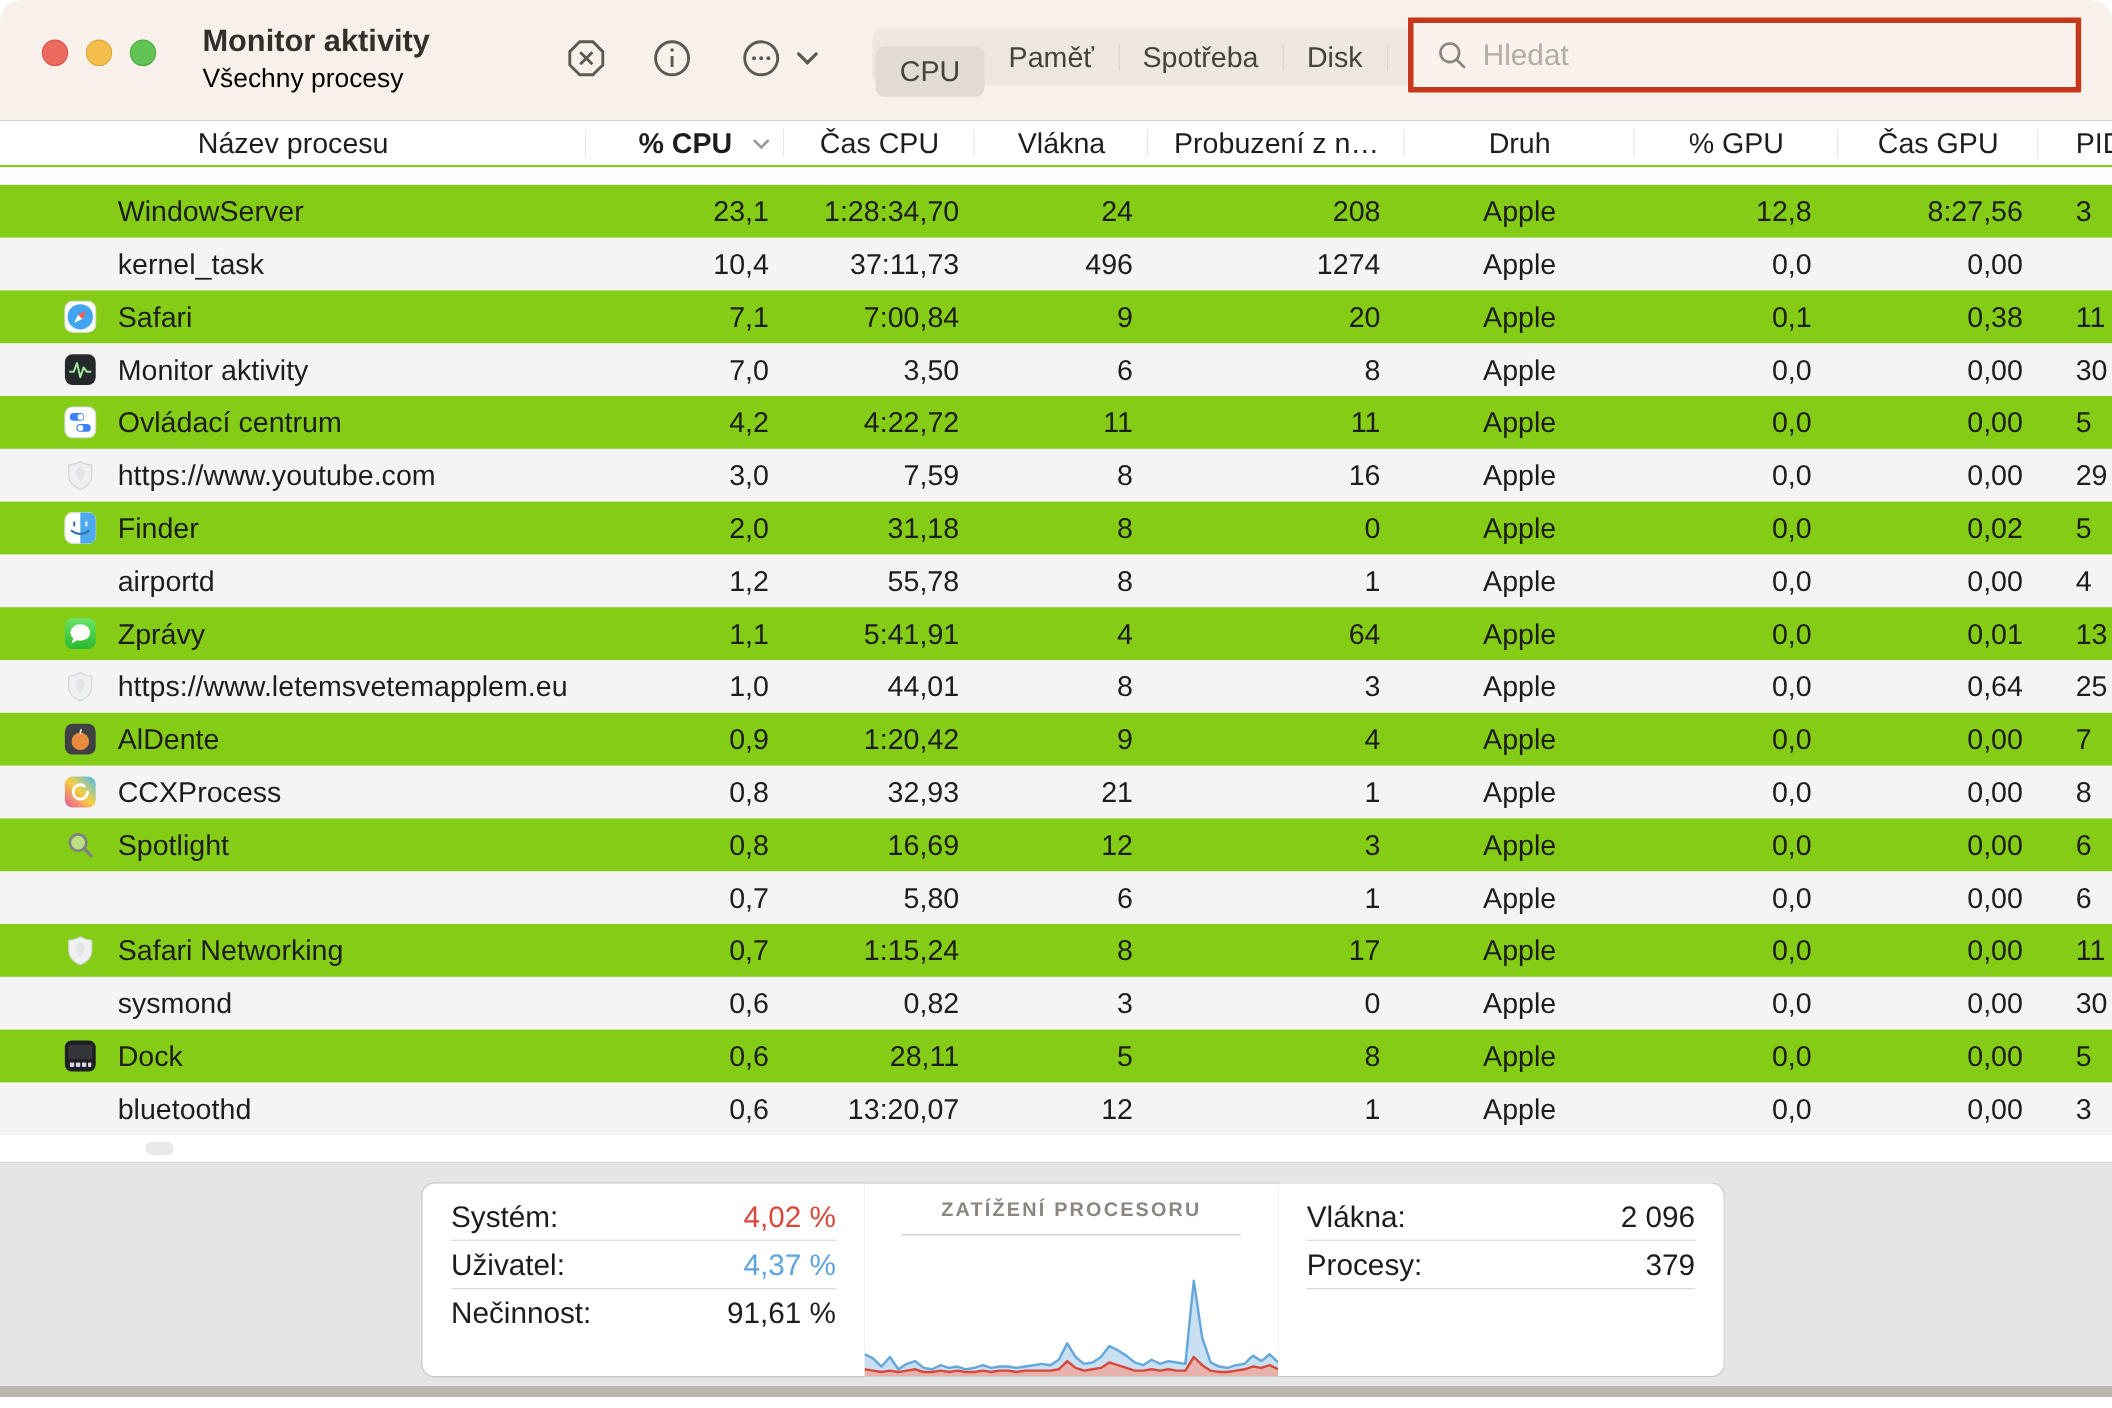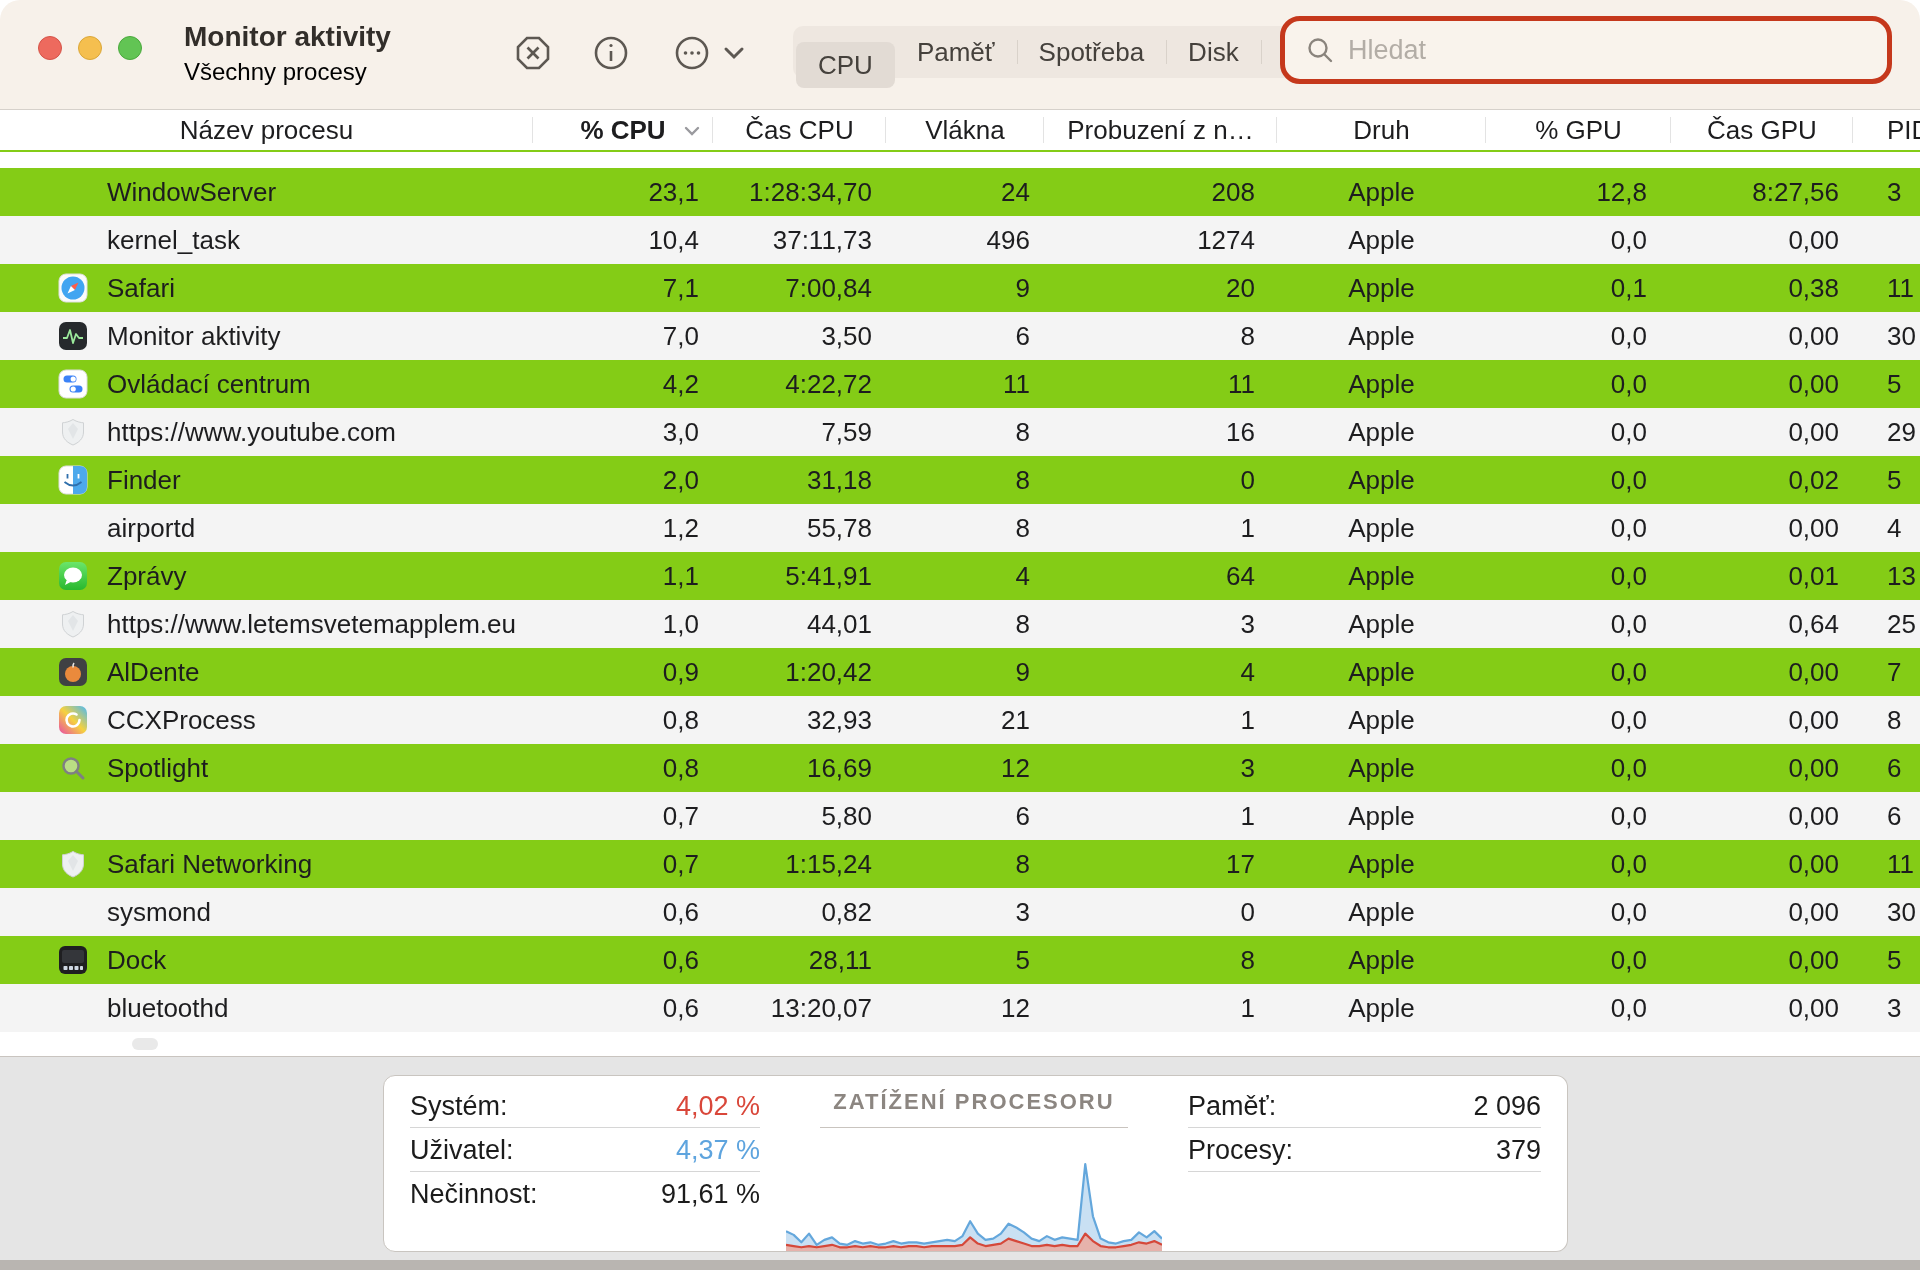--- a/index.html
+++ b/index.html
@@ -28,21 +28,21 @@
   .tb-chevron svg { width:22px; height:16px; display:block; }
 
   .segmented { position:absolute; left:793px; top:26px; height:52px; background:#eee7e0;
     border-radius:10px; display:flex; align-items:center; padding:0 3px; }
   .seg { font-size:26px; color:#45413c; padding:0 22px; height:46px; line-height:46px;
     border-radius:8px; position:relative; white-space:nowrap; }
   .seg.selected { background:#e2dbd4;margin-top:26px; }
   .seg.divided::before { content:''; position:absolute; left:0; top:11px; bottom:11px; width:1px; background:#d9d2ca; }
 
   .search-box { position:absolute; left:1280px; top:16px; width:612px; height:68px;
-    border:5px solid var(--annotation-red,#c5381c); border-radius:20px; background:#f9f3ec;
+    border:5px solid var(--annotation-red,#c5381c); border-radius:1px; background:#f9f3ec;
     display:flex; align-items:center; }
   .search-box svg { width:30px; height:30px; margin-left:20px; flex:none; }
   .search-placeholder { font-size:27px; color:#b3ada6; margin-left:13px; }
 
   
   .grid-cols { display:grid; grid-template-columns:533px 180px 173px 158px 233px 209px 185px 182px 67px; }
   .header-row { height:42px; background:#ffffff; border-bottom:2px solid #84cc16; }
   .hcell { position:relative; font-size:26px; line-height:41px; text-align:center;
     white-space:nowrap; overflow:hidden; color:#1d1d1f; }
   .hcell:not(:last-child)::after { content:''; position:absolute; right:0; top:7px; bottom:7px; width:1px; background:#e3e3e3; }
@@ -73,21 +73,21 @@
   .bottom-edge { position:absolute; left:0; right:0; bottom:0; height:10px; background:#b9b5b1; }
   .fbox { position:absolute; top:18px; height:177px; background:#fff; border:1px solid #c9c5c0; }
   .fbox.left  { left:383px; width:404px; border-radius:12px 0 0 12px; padding:8px 0 0; }
   .fbox.mid   { left:786px; width:377px; border-left:none; }
   .fbox.right { left:1162px; width:406px; border-left:none; border-radius:0 12px 12px 0; padding:8px 0 0; }
   .stat { display:flex; justify-content:space-between; height:44px; line-height:44px;
     margin:0 26px; font-size:27px; color:#1c1c1c; }
   .stat.sep { border-bottom:1px solid #d6d6d6; }
   .stat .v-system { color:var(--system-red,#d9473a); }
   .stat .v-user   { color:var(--user-blue,#5ea4de); }
-  .chart-title { font-size:22px; font-weight:bold; color:#8c8681; letter-spacing:2px;
+  .chart-title { font-size:18px; font-weight:bold; color:#8c8681; letter-spacing:2px;
     text-align:center; margin-top:13px; white-space:nowrap; }
   .chart-rule { height:1px; background:#c9c4bf; margin:12px 34px 0; }
   svg.chart { position:absolute; left:0; right:0; bottom:0; width:100%; height:124px; display:block; }
 </style>
 </head>
 <body>
 
 <div class="window">
 
   <div class="titlebar">
@@ -530,21 +530,21 @@
       <svg class="chart" id="cpu-chart" viewBox="0 0 100 60" preserveAspectRatio="none">
           <path d="M0,60 L0.00,50.40 L2.04,52.20 L4.08,55.80 L6.12,51.60 L8.16,57.00 L10.20,54.60 L12.24,53.40 L14.29,56.40 L16.33,57.00 L18.37,55.20 L20.41,56.40 L22.45,55.80 L24.49,57.00 L26.53,56.40 L28.57,55.20 L30.61,56.40 L32.65,55.80 L34.69,55.80 L36.73,56.40 L38.78,55.80 L40.82,55.20 L42.86,54.60 L44.90,55.20 L46.94,52.80 L48.98,45.60 L51.02,51.60 L53.06,54.60 L55.10,54.00 L57.14,51.60 L59.18,46.80 L61.22,48.60 L63.27,51.00 L65.31,54.00 L67.35,55.20 L69.39,52.80 L71.43,54.60 L73.47,53.40 L75.51,54.00 L77.55,54.60 L79.59,18.00 L81.63,43.20 L83.67,54.00 L85.71,55.80 L87.76,56.40 L89.80,55.20 L91.84,54.60 L93.88,51.00 L95.92,53.40 L97.96,50.40 L100.00,54.00 L100,60 Z" fill="#c9e0f3"></path>
           <path d="M0.00,50.40 L2.04,52.20 L4.08,55.80 L6.12,51.60 L8.16,57.00 L10.20,54.60 L12.24,53.40 L14.29,56.40 L16.33,57.00 L18.37,55.20 L20.41,56.40 L22.45,55.80 L24.49,57.00 L26.53,56.40 L28.57,55.20 L30.61,56.40 L32.65,55.80 L34.69,55.80 L36.73,56.40 L38.78,55.80 L40.82,55.20 L42.86,54.60 L44.90,55.20 L46.94,52.80 L48.98,45.60 L51.02,51.60 L53.06,54.60 L55.10,54.00 L57.14,51.60 L59.18,46.80 L61.22,48.60 L63.27,51.00 L65.31,54.00 L67.35,55.20 L69.39,52.80 L71.43,54.60 L73.47,53.40 L75.51,54.00 L77.55,54.60 L79.59,18.00 L81.63,43.20 L83.67,54.00 L85.71,55.80 L87.76,56.40 L89.80,55.20 L91.84,54.60 L93.88,51.00 L95.92,53.40 L97.96,50.40 L100.00,54.00" fill="none" stroke="#64a7dc" stroke-width="2.2" vector-effect="non-scaling-stroke" stroke-linejoin="round"></path>
           <path d="M0,60 L0.00,57.00 L2.04,57.60 L4.08,58.20 L6.12,57.60 L8.16,58.20 L10.20,57.60 L12.24,57.00 L14.29,58.20 L16.33,58.20 L18.37,57.60 L20.41,58.20 L22.45,57.60 L24.49,58.20 L26.53,58.20 L28.57,57.60 L30.61,58.20 L32.65,57.60 L34.69,57.60 L36.73,58.20 L38.78,57.60 L40.82,57.60 L42.86,57.60 L44.90,57.60 L46.94,57.00 L48.98,53.40 L51.02,56.40 L53.06,57.60 L55.10,57.00 L57.14,56.40 L59.18,54.00 L61.22,55.20 L63.27,56.40 L65.31,57.60 L67.35,57.60 L69.39,57.00 L71.43,57.60 L73.47,57.00 L75.51,57.60 L77.55,57.60 L79.59,51.60 L81.63,55.20 L83.67,57.60 L85.71,58.20 L87.76,58.20 L89.80,57.60 L91.84,57.00 L93.88,55.80 L95.92,56.40 L97.96,55.20 L100.00,57.00 L100,60 Z" fill="#e6b2ab"></path>
           <path d="M0.00,57.00 L2.04,57.60 L4.08,58.20 L6.12,57.60 L8.16,58.20 L10.20,57.60 L12.24,57.00 L14.29,58.20 L16.33,58.20 L18.37,57.60 L20.41,58.20 L22.45,57.60 L24.49,58.20 L26.53,58.20 L28.57,57.60 L30.61,58.20 L32.65,57.60 L34.69,57.60 L36.73,58.20 L38.78,57.60 L40.82,57.60 L42.86,57.60 L44.90,57.60 L46.94,57.00 L48.98,53.40 L51.02,56.40 L53.06,57.60 L55.10,57.00 L57.14,56.40 L59.18,54.00 L61.22,55.20 L63.27,56.40 L65.31,57.60 L67.35,57.60 L69.39,57.00 L71.43,57.60 L73.47,57.00 L75.51,57.60 L77.55,57.60 L79.59,51.60 L81.63,55.20 L83.67,57.60 L85.71,58.20 L87.76,58.20 L89.80,57.60 L91.84,57.00 L93.88,55.80 L95.92,56.40 L97.96,55.20 L100.00,57.00" fill="none" stroke="#d5483a" stroke-width="2.2" vector-effect="non-scaling-stroke" stroke-linejoin="round"></path>
         </svg>
     </div>
 
     <div class="fbox right">
       <div class="stat sep">
-        <span>Paměť:</span>
+        <span>Vlákna:</span>
         <span>2 096</span>
       </div>
       <div class="stat sep">
         <span>Procesy:</span>
         <span>379</span>
       </div>
     </div>
     <div class="bottom-edge"></div>
   </div>
 </div>

